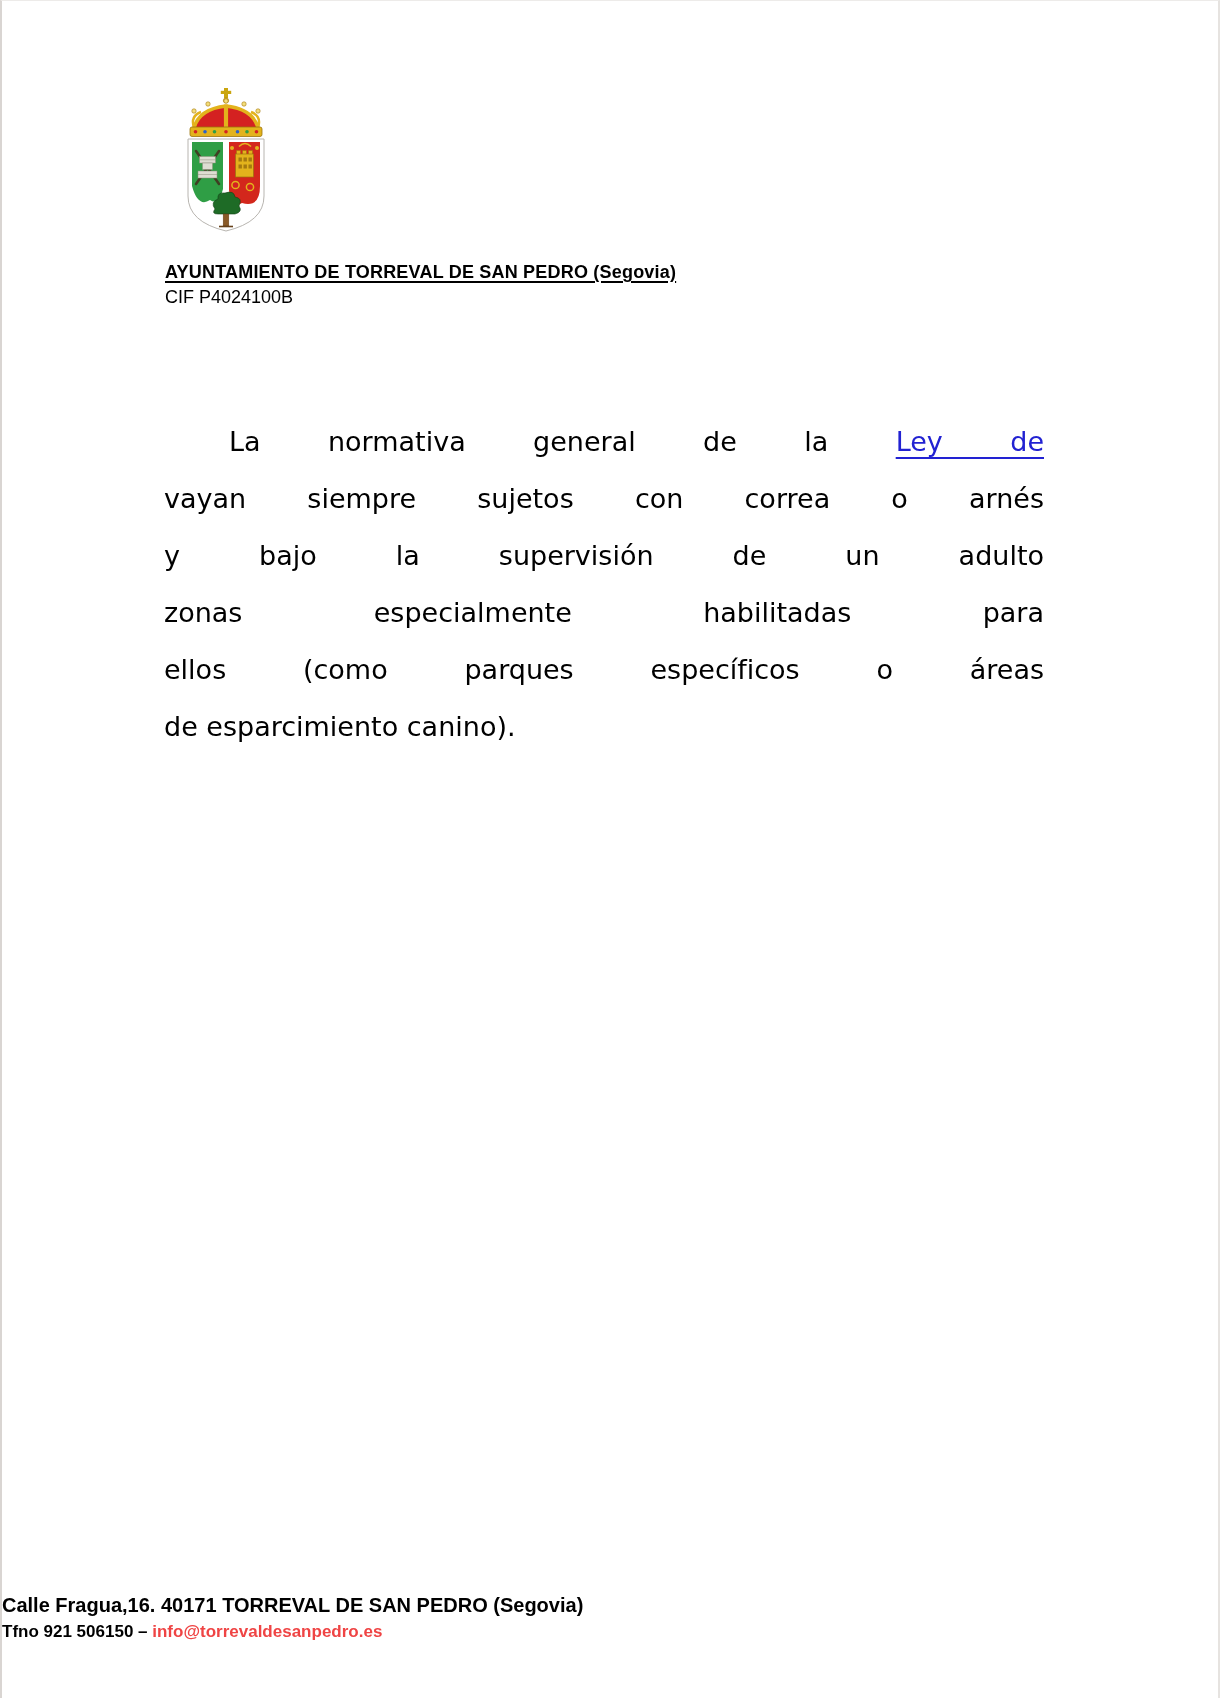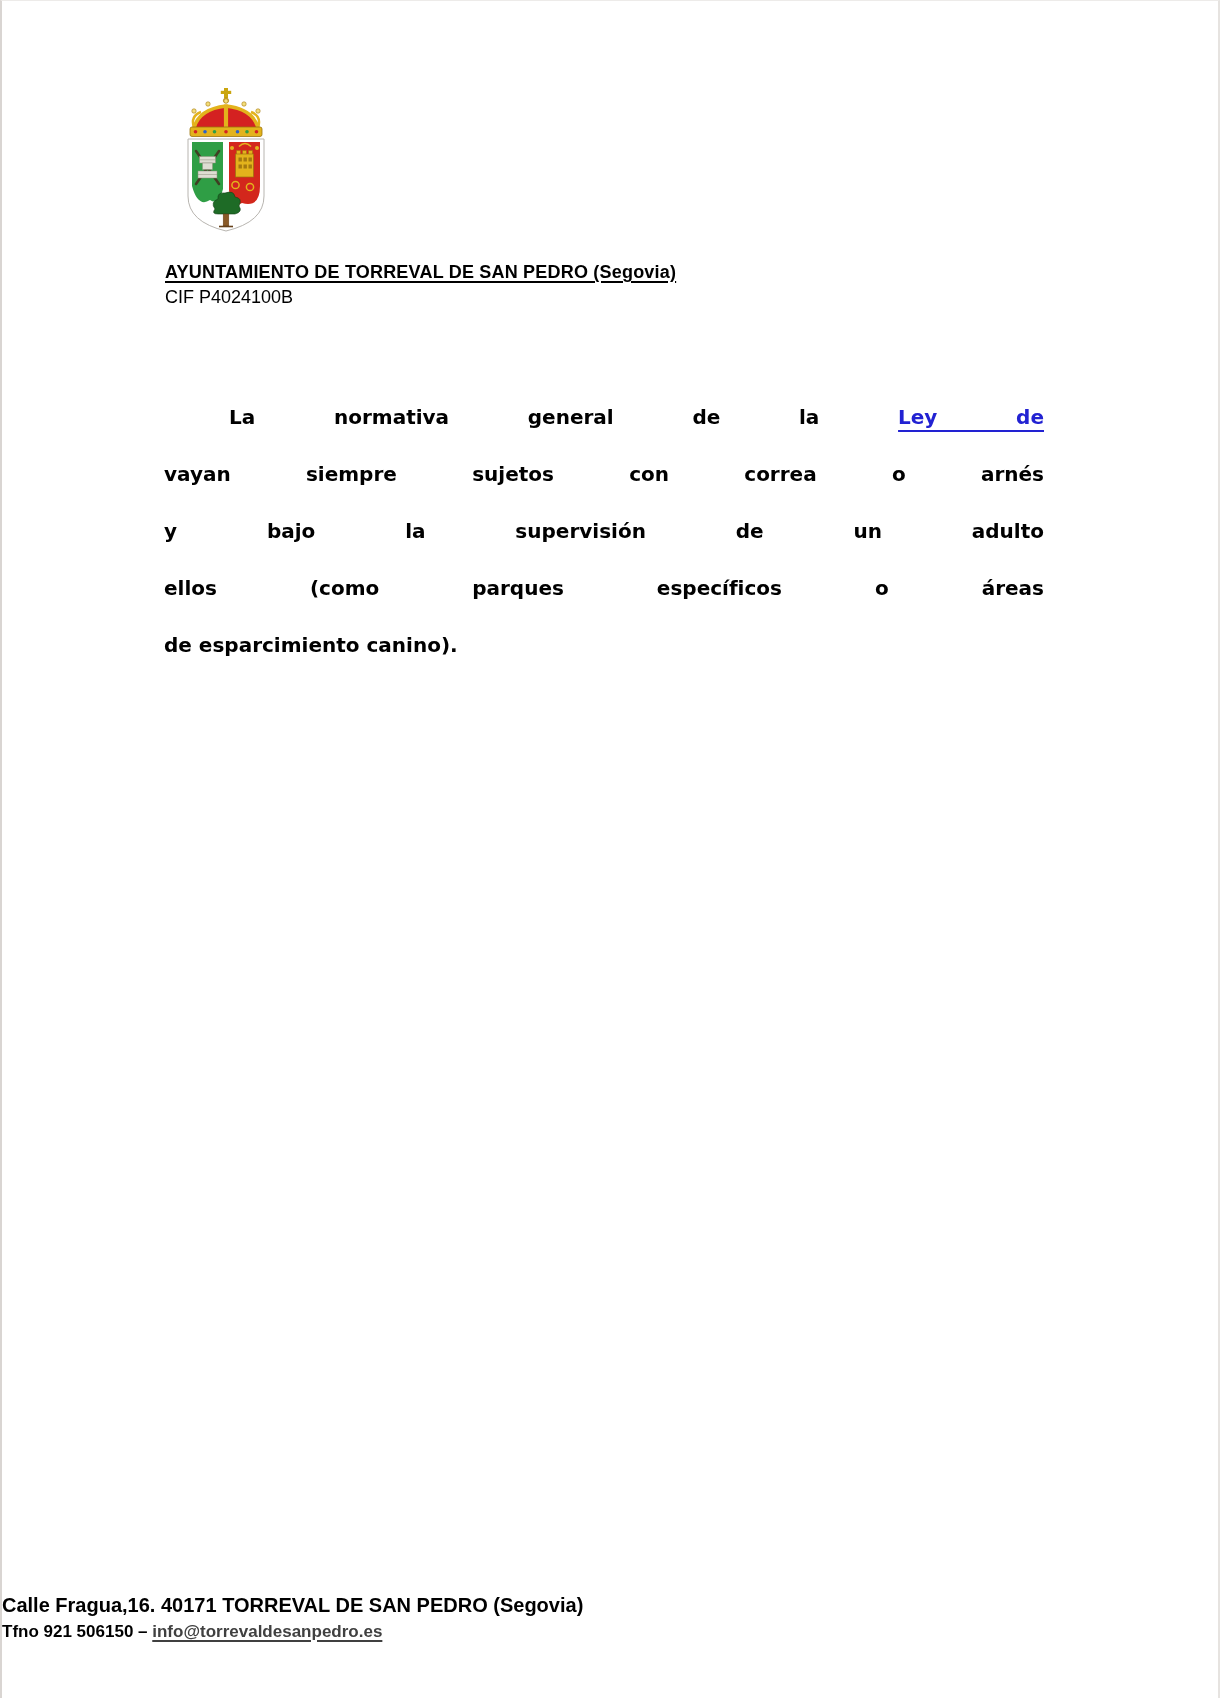--- a/index.html
+++ b/index.html
@@ -43,27 +43,26 @@
   .header-cif {
     margin-top: 4px;
     font-size: 18px;
     line-height: 20px;
   }
 
   
   .doc-body {
     position: absolute;
     left: 162px;
-    top: 388px;
+    top: 412px;
     width: 880px;
     font-family: "DejaVu Sans", sans-serif;
-    font-size: 20px;
+    font-size: 27px;
     line-height: 57px;
     color: #000000;
-    font-weight: bold;
   }
   .para { margin: 0; }
   .para + .para { margin-top: 57px; }
   .line {
     text-align: justify;
     text-align-last: justify;
     text-justify: inter-word;
     height: 57px;
     overflow: hidden;
     white-space: nowrap;
@@ -84,22 +83,21 @@
     position: absolute;
     left: 0;
     top: 1592px;
     width: 100%;
     text-align: left;
     font-weight: bold;
   }
   .footer-address { font-size: 20px; line-height: 24px; }
   .footer-contact { margin-top: 4px; font-size: 17px; line-height: 21px; }
   a.footer-link {
-    color: #404040;
-    text-decoration: underline;
+    color: #ef4444;
     text-decoration-thickness: 1.5px;
     text-underline-offset: 3px;
     cursor: pointer;
   }
 </style>
 </head>
 <body>
 
 <div class="page">
 
@@ -167,20 +165,21 @@
   <div class="header-text">
     <div class="header-title">AYUNTAMIENTO DE TORREVAL DE SAN PEDRO (Segovia)</div>
     <div class="header-cif">CIF P4024100B</div>
   </div>
 
   <div class="doc-body">
     <div class="para">
       <div class="line flow indent"><span>La normativa general de la </span><a class="body-link">Ley de</a></div>
       <div class="line">vayan siempre sujetos con correa o arnés</div>
       <div class="line">y bajo la supervisión de un adulto</div>
+      <div class="line">zonas especialmente habilitadas para</div>
       <div class="line">ellos (como parques específicos o áreas</div>
       <div class="line last-line">de esparcimiento canino).</div>
     </div>
   </div>
 
   <div class="footer">
     <div class="footer-address">Calle Fragua,16. 40171 TORREVAL DE SAN PEDRO (Segovia)</div>
     <div class="footer-contact"><span>Tfno 921 506150 – </span><a class="footer-link">info@torrevaldesanpedro.es</a></div>
   </div>
 

